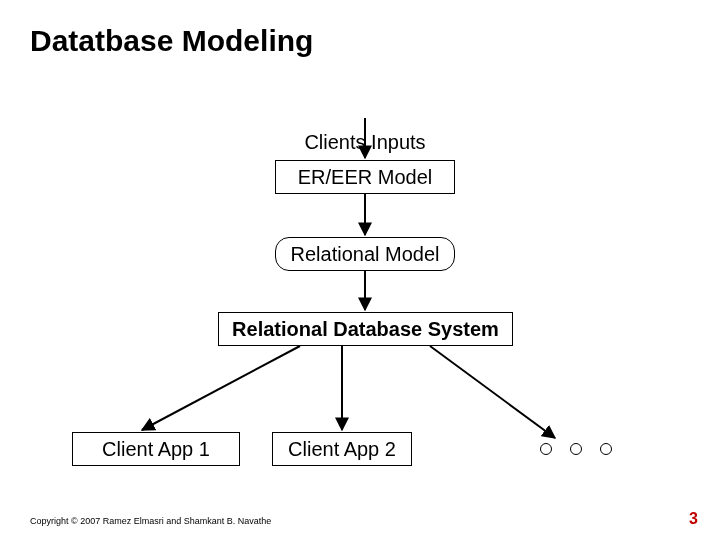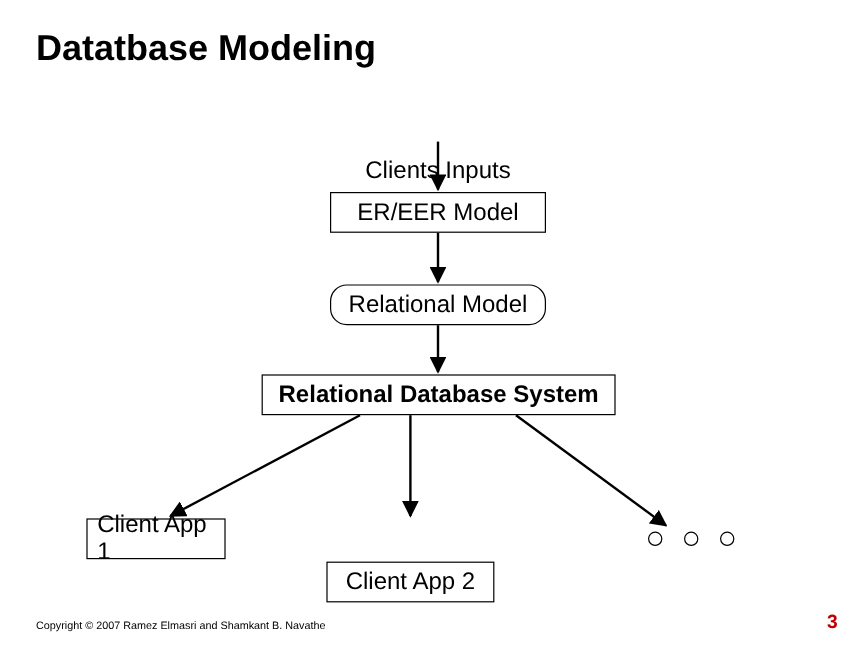--- a/index.html
+++ b/index.html
@@ -72,23 +72,23 @@
 <div class="slide-title">Datatbase Modeling</div>
 
 <div class="label-plain" style="left:290px; top:95px; width:150px;margin-top:36px;">Clients Inputs</div>
 
 <div class="box" style="left:275px; top:160px; width:180px; height:34px;text-align:right;">ER/EER Model</div>
 
 <div class="box" style="left:275px; top:237px; width:180px; height:34px;border-radius:14px;">Relational Model</div>
 
 <div class="box" style="left:218px; top:312px; width:295px; height:34px;font-weight:bold;">Relational Database System</div>
 
-<div class="box" style="left:72px; top:432px; width:116px; height:34px;">Client App 1</div>
+<div class="box" style="left:72px; top:432px; width:168px; height:34px;">Client App 1</div>
 
-<div class="box" style="left:272px; top:432px; width:140px; height:34px;margin-top:36px;">Client App 2</div>
+<div class="box" style="left:272px; top:432px; width:140px; height:34px;">Client App 2</div>
 
 <div class="dot" style="left:540px; top:443px;"></div>
 <div class="dot" style="left:570px; top:443px;"></div>
 <div class="dot" style="left:600px; top:443px;"></div>
 
 <svg class="connectors">
   <defs>
     <marker id="arrow" viewBox="0 0 10 10" refX="9" refY="5" markerWidth="7" markerHeight="7" orient="auto-start-reverse">
       <path d="M 0 0 L 10 5 L 0 10 z" fill="#000"></path>
     </marker>

